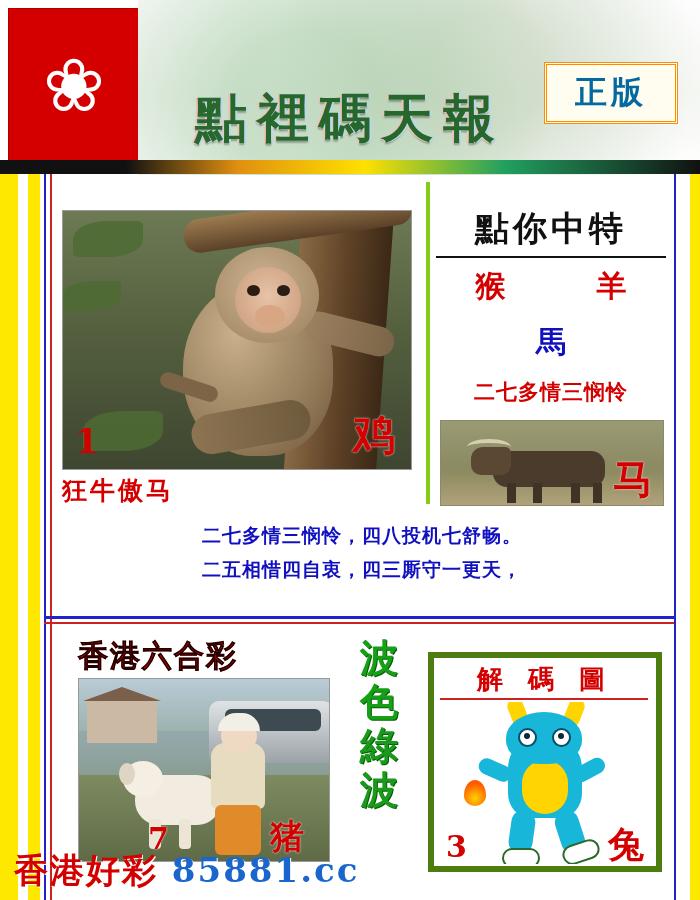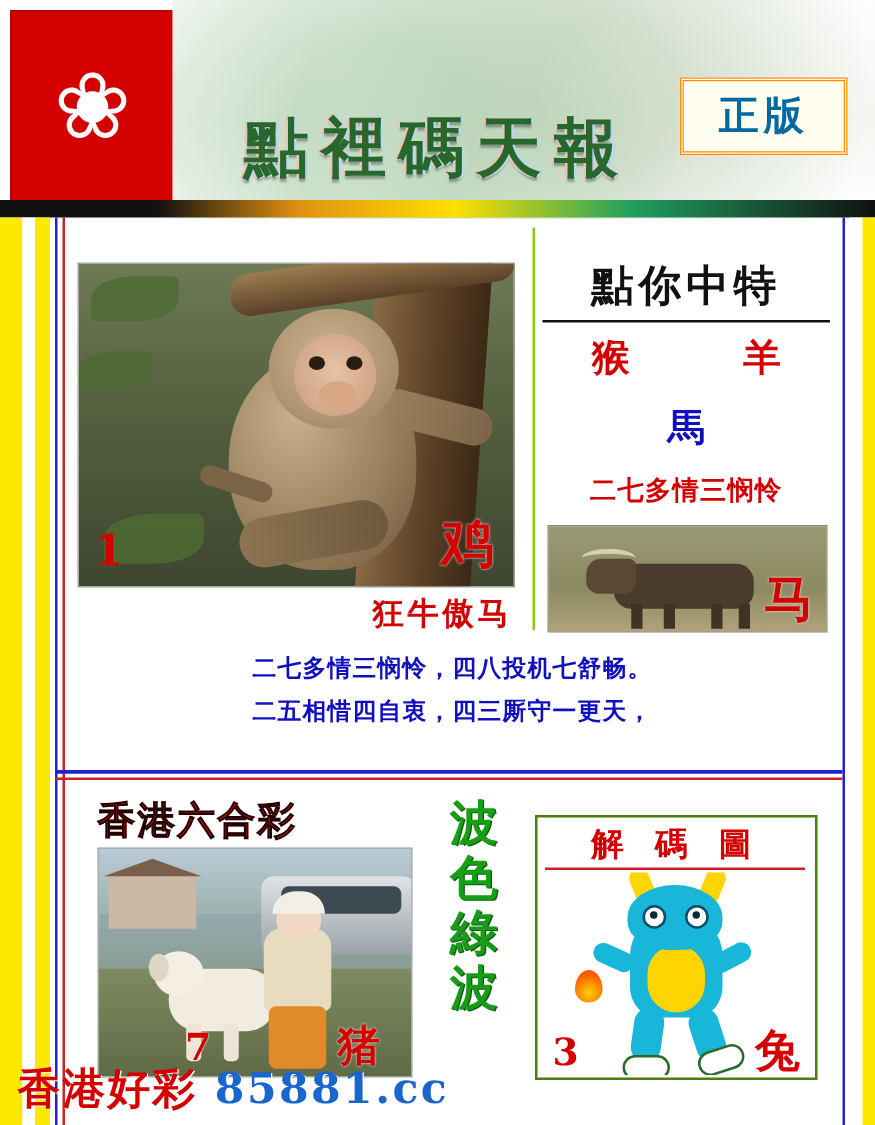--- a/index.html
+++ b/index.html
@@ -221,21 +221,21 @@
     font-weight: bold;
     font-size: 42px;
     color: #d40000;
     text-shadow: 0 0 2px #fff;
   }
 
   .slogan {
     position: absolute;
     left: 6px; top: 292px;
     width: 348px;
-    text-align: right;
+    text-align: left;
     font-family: "DejaVu Serif", "Liberation Serif", serif;
     font-weight: bold;
     font-size: 25px;
     color: #d40000;
     letter-spacing: 3px;
   }
 
   .verse {
     position: absolute;
     left: 6px; top: 336px;
@@ -247,21 +247,21 @@
     font-size: 19px;
     color: #1010c0;
     letter-spacing: 1px;
   }
 
   
   .right-col {
     position: absolute;
     left: 370px; top: 0;
     width: 242px; height: 322px;
-    border-left: 2px solid #84cc16;
+    border-left: 4px solid #84cc16;
   }
   .rc-title {
     position: absolute;
     left: 0; top: 24px;
     width: 242px;
     text-align: center;
     font-family: "DejaVu Serif", "Liberation Serif", serif;
     font-weight: bold;
     font-size: 34px;
     letter-spacing: 4px;
@@ -481,21 +481,21 @@
     line-height: 44px;
     color: #15a015;
     text-shadow: 1px 1px 0 #0a5c0a;
   }
   .wave-col .ch.alt { color: #1a9a1a; }
 
   .decode-box {
     position: absolute;
     left: 372px; top: 22px;
     width: 222px; height: 208px;
-    border: 2px solid #4d7c0f;
+    border: 6px solid #4d7c0f;
     background: #ffffff;
   }
   .decode-title {
     position: absolute;
     left: 0; top: 4px;
     width: 222px;
     text-align: center;
     font-family: "DejaVu Serif", "Liberation Serif", serif;
     font-weight: bold;
     font-size: 26px;

